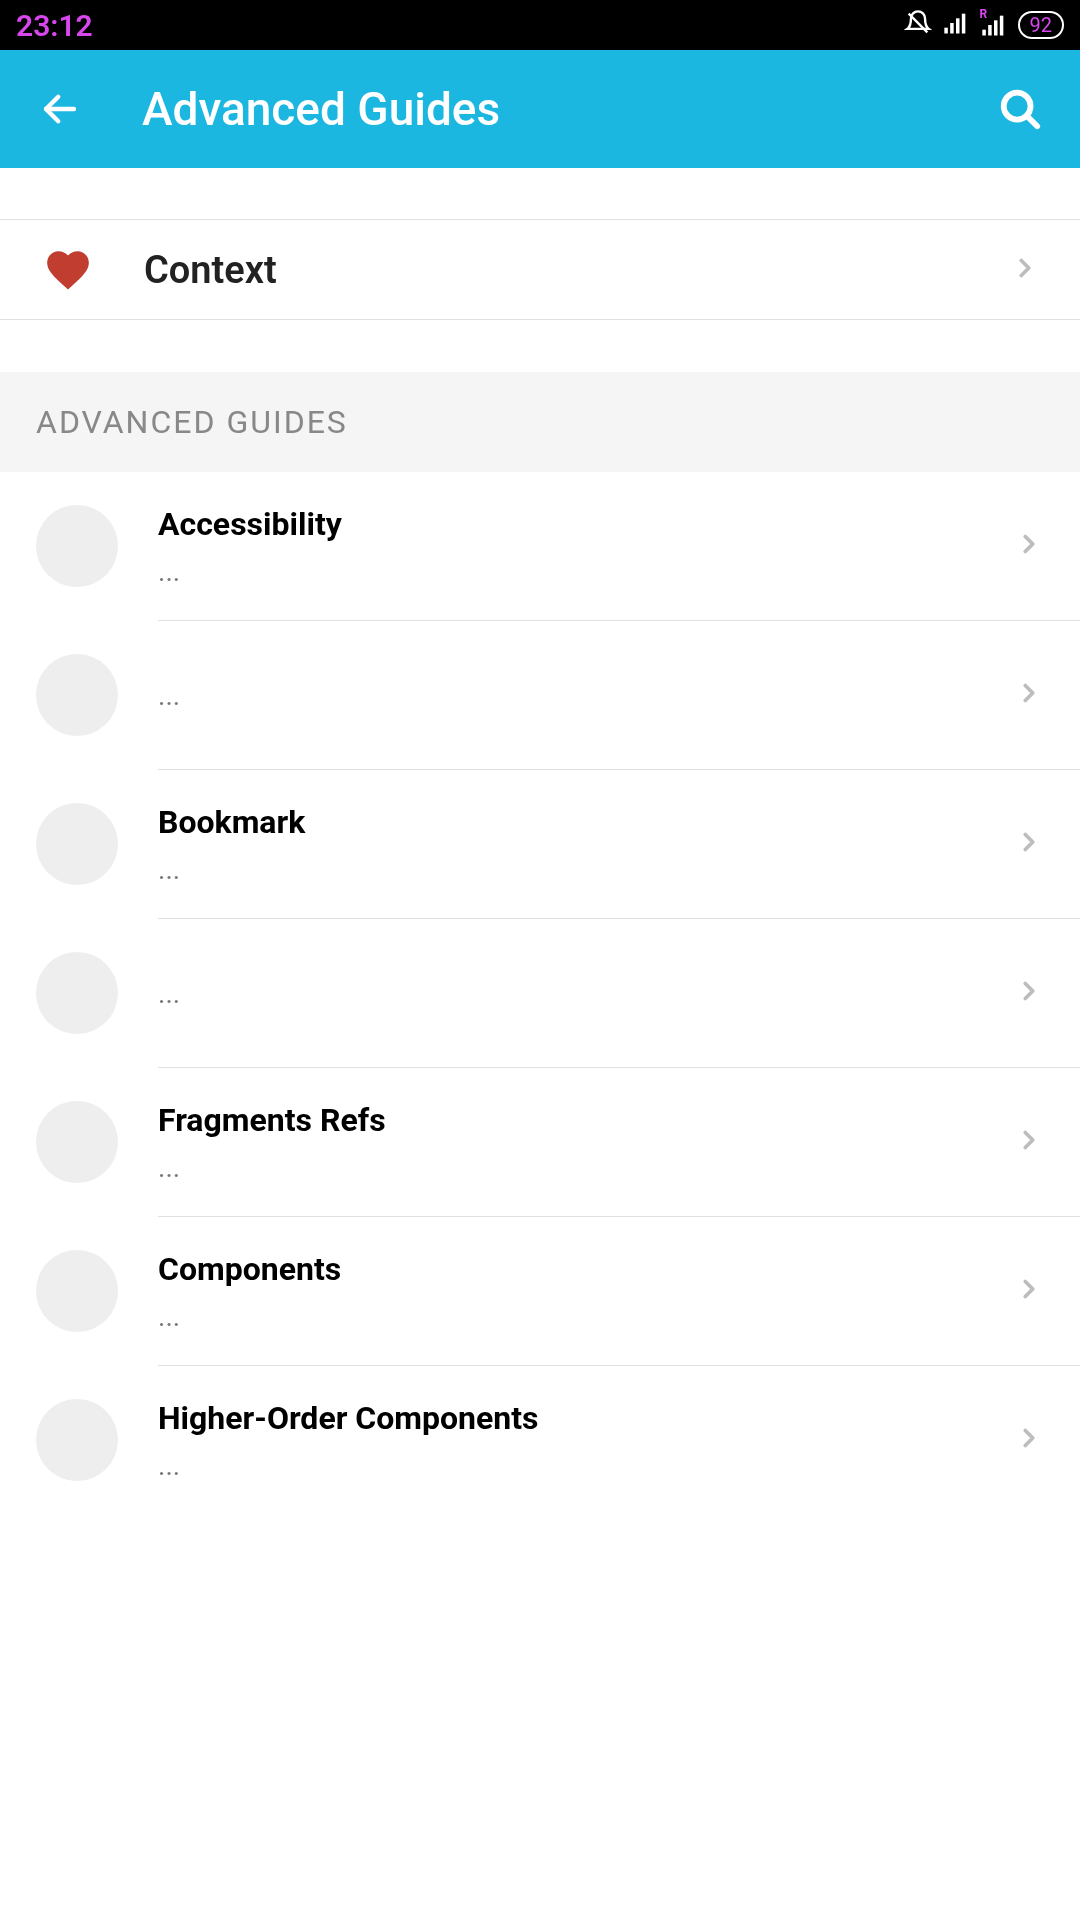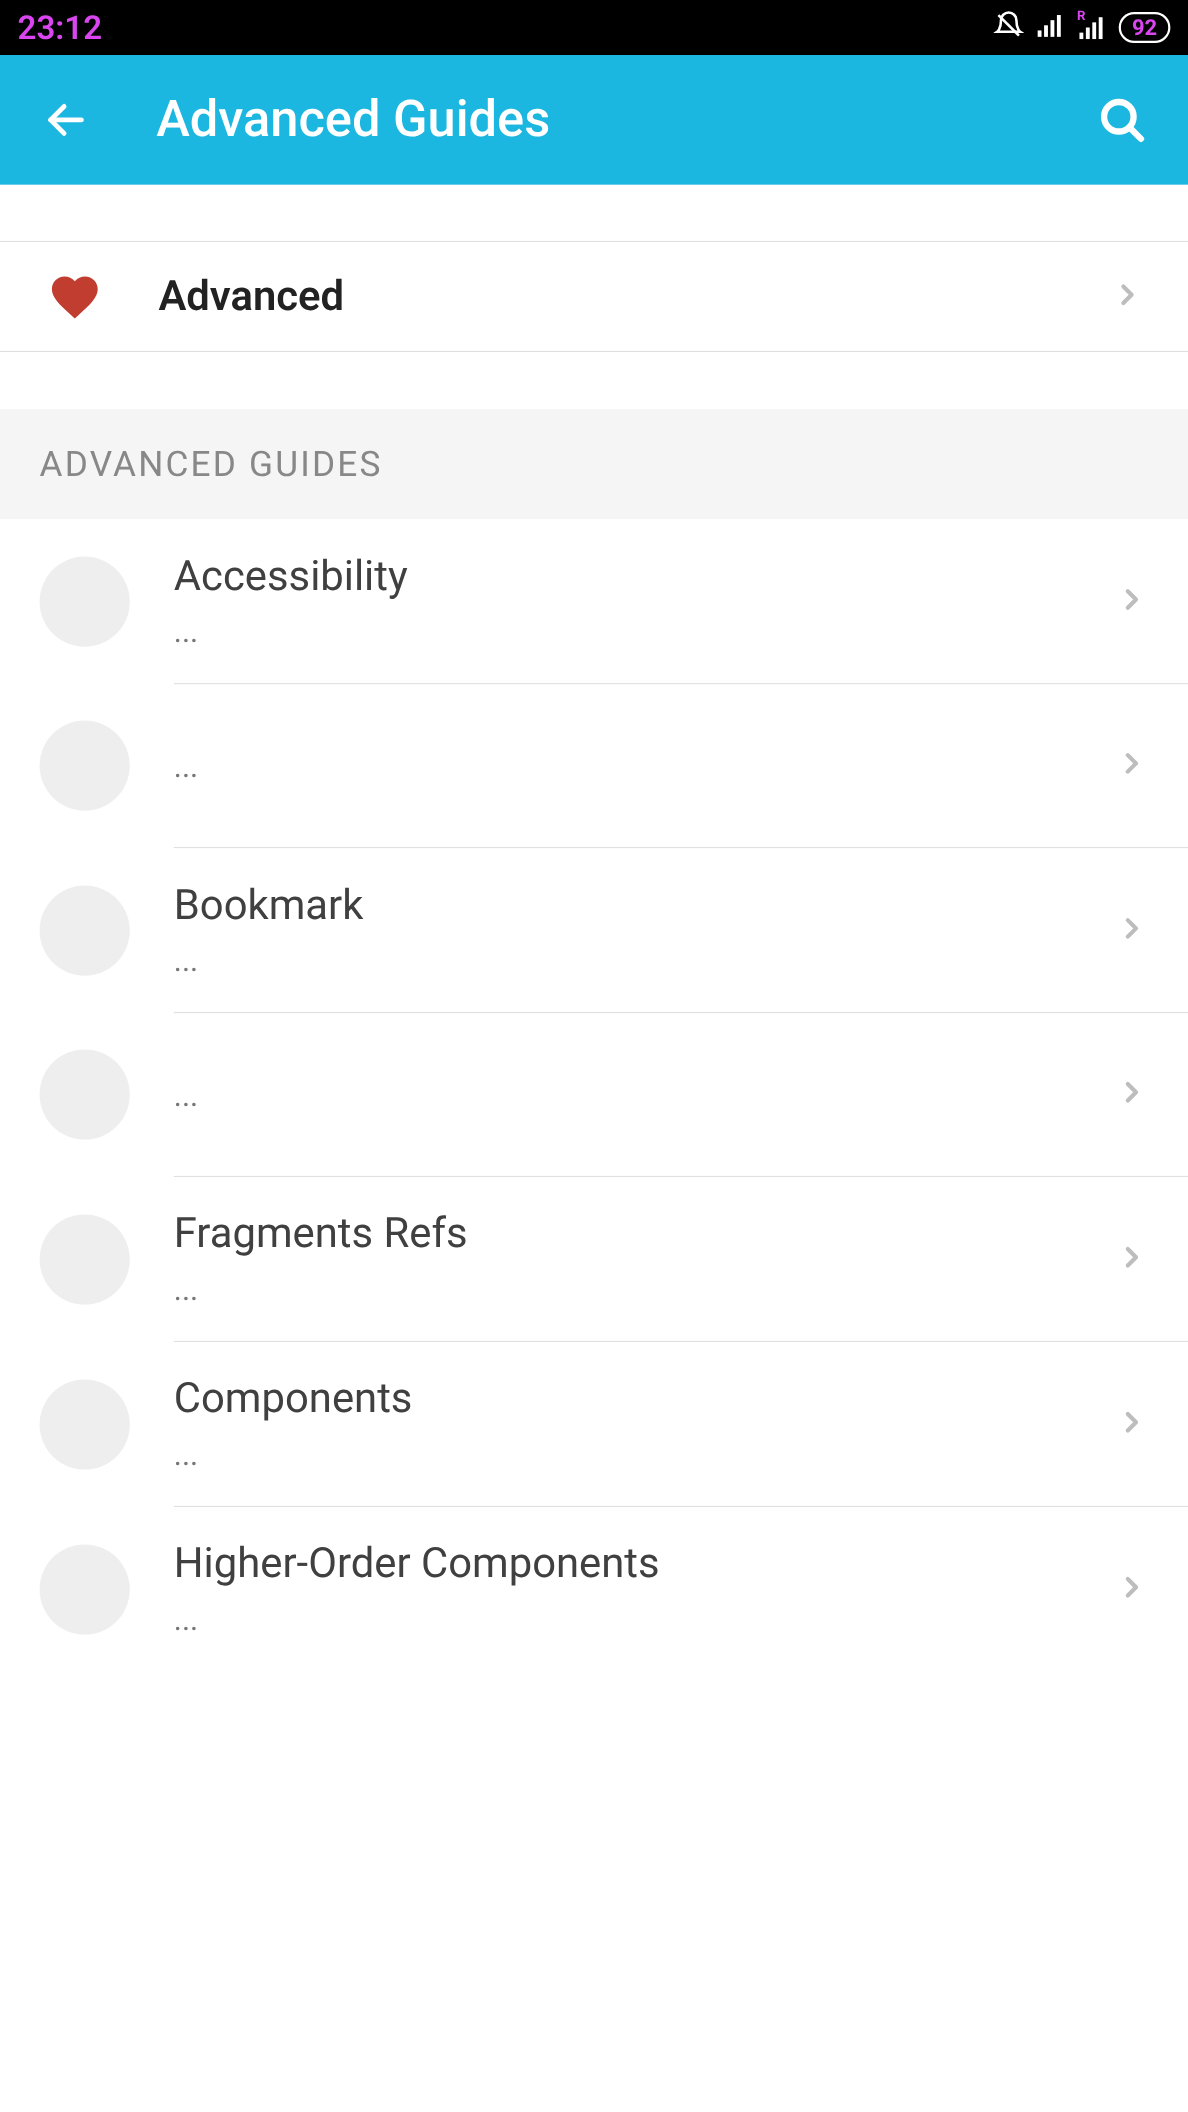--- a/index.html
+++ b/index.html
@@ -34,21 +34,21 @@
     }
     .status-right svg {
       width: 28px;
       height: 28px;
     }
     .battery-badge {
       border: 2px solid #ffffff;
       border-radius: 14px;
       padding: 0 10px;
       font-size: 20px;
-      font-weight: 700;
+      font-weight: 400;
       display: flex;
       align-items: center;
       height: 28px;
     }
     .app-bar {
       height: 118px;
       background: #1cb7e0;
       display: flex;
       align-items: center;
       padding: 0 30px;
@@ -138,23 +138,23 @@
       border-radius: 50%;
       background: #eeeeee;
       flex-shrink: 0;
     }
     .item-content {
       flex: 1;
       margin-left: 40px;
       padding-right: 20px;
     }
     .item-title {
-      font-size: 38px;
-      font-weight: 400;
-      color: #404040;
+      font-size: 32px;
+      font-weight: 700;
+      color: #000000;
       margin-bottom: 12px;
     }
     .item-subtitle {
       font-size: 28px;
       color: #777777;
     }
     .item-divider {
       height: 1px;
       background: #e0e0e0;
       margin-left: 158px;
@@ -222,21 +222,21 @@
 </div>
 
 <div class="spacer-top"></div>
 
 <div class="bookmark-row">
   <div class="heart-icon">
     <svg width="50" height="50" viewBox="0 0 24 24" fill="#c13d2f">
       <path d="M12 21.35l-1.45-1.32C5.4 15.36 2 12.28 2 8.5 2 5.42 4.42 3 7.5 3c1.74 0 3.41.81 4.5 2.09C13.09 3.81 14.76 3 16.5 3 19.58 3 22 5.42 22 8.5c0 3.78-3.4 6.86-8.55 11.54L12 21.35z"></path>
     </svg>
   </div>
-  <div class="bookmark-label">Advanced</div>
+  <div class="bookmark-label">Context</div>
   <div class="chevron">
     <svg width="30" height="30" viewBox="0 0 24 24" fill="none" stroke="#bdbdbd" stroke-width="3" stroke-linecap="round" stroke-linejoin="round">
       <polyline points="9 6 15 12 9 18"></polyline>
     </svg>
   </div>
 </div>
 
 <div class="spacer-mid"></div>
 
 <div class="section-header">

